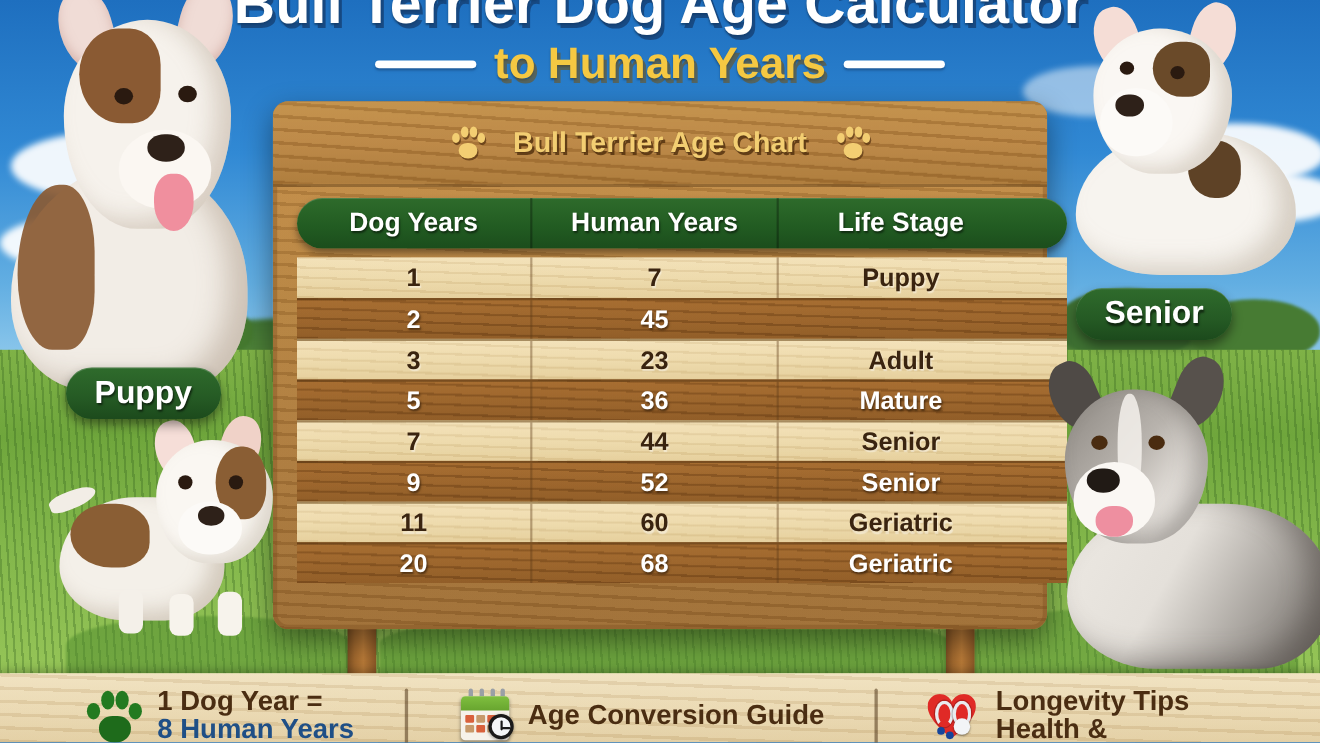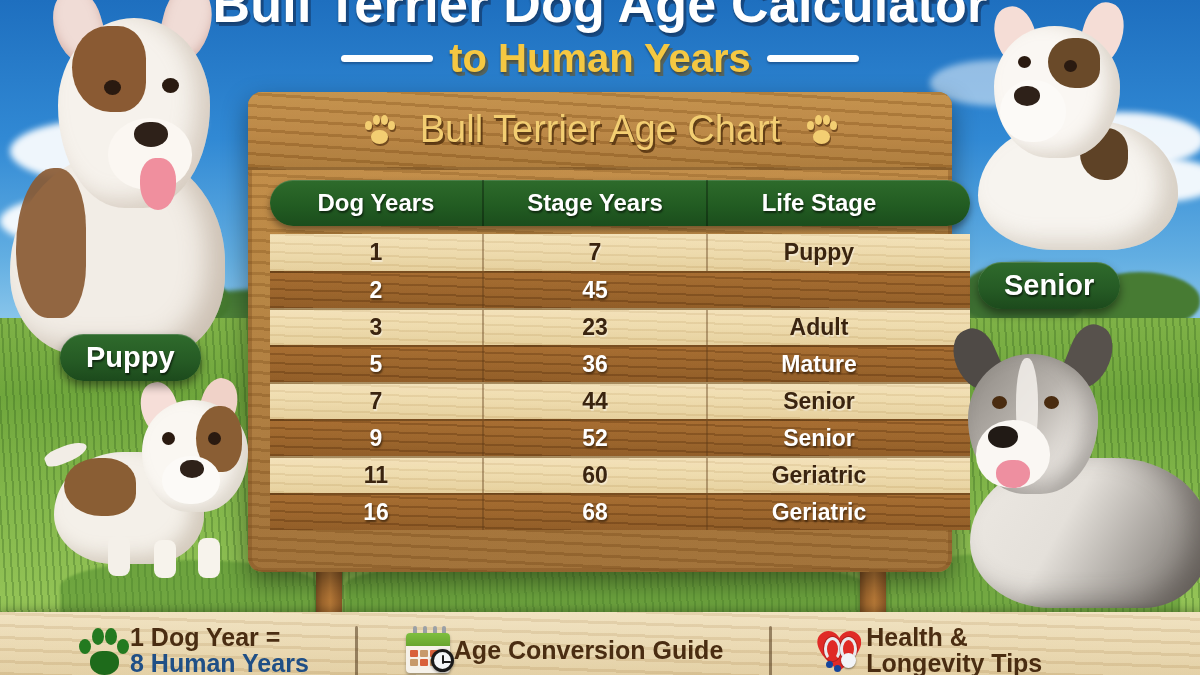--- a/index.html
+++ b/index.html
@@ -67,21 +67,21 @@
   .sign-header {
     position:absolute; left:0; top:0; width:704px; height:78px;
     background:
       repeating-linear-gradient(4deg, rgba(95,58,22,.18) 0 3px, rgba(255,230,185,.08) 3px 12px),
       linear-gradient(180deg,#C08D45 0%,#B98340 45%,#A87534 100%);
     border-radius:14px 14px 0 0;
     border-bottom:3px solid rgba(90,55,20,.45);
     display:flex; align-items:center; justify-content:center; gap:26px;
   }
   .sign-title {
-    font-size:38px; font-weight:normal; color:#F3CE72;
+    font-size:26px; font-weight:bold; color:#F3CE72;
     text-shadow: 2px 3px 0 rgba(85,50,15,.85), 0 1px 1px rgba(0,0,0,.4);
     white-space:nowrap;
   }
   .paw-sign { width:30px; height:33px; position:relative; }
   .paw-sign i, .paw-sign b {
     position:absolute; background:#F3CE72; border-radius:50%;
     box-shadow:1px 2px 0 rgba(85,50,15,.7);
   }
   .paw-sign b { width:17px; height:14px; left:7px; top:17px; border-radius:48% 48% 52% 52%; }
   .paw-sign i:nth-child(1){ width:7px; height:9px; left:1px;  top:8px; }
@@ -142,21 +142,21 @@
 
   
   .footer {
     position:absolute; left:0; top:612px; width:1200px; height:63px; z-index:20;
     background:
       repeating-linear-gradient(2deg, rgba(170,135,85,.16) 0 3px, rgba(255,245,220,.12) 3px 12px),
       linear-gradient(180deg,#EFE0BE 0%,#E8D6AE 55%,#E0CB9E 100%);
     box-shadow:0 -3px 8px rgba(0,0,0,.25);
     display:flex; align-items:flex-start; padding-top:12px;
   }
-  .fitem { display:flex; align-items:flex-start; }
+  .fitem { display:flex; align-items:flex-start; gap:13px; }
   .fitem.a { margin-left:78px; }
   .fitem.b { margin-left:46px; }
   .fitem.c { margin-left:40px; }
   .fdiv { width:3px; height:52px; background:rgba(80,55,25,.55); margin-left:46px; margin-top:2px; border-radius:2px; }
   .ftext { line-height:1.04; }
   .fl1 { font-size:25px; font-weight:bold; color:#4A2D12; white-space:nowrap; }
   .fl2 { font-size:25px; font-weight:bold; color:#1F4F86; white-space:nowrap; }
   .fsingle { font-size:25px; font-weight:bold; color:#4A2D12; white-space:nowrap; padding-top:12px; }
 
   
@@ -311,21 +311,21 @@
           <i></i>
           <i></i>
           <i></i>
           <b></b>
         </div>
     </div>
 
     <div class="tbl">
       <div class="thead">
         <div class="th c1">Dog Years</div>
-        <div class="th c2">Stage Years</div>
+        <div class="th c2">Human Years</div>
         <div class="th c3">Life Stage</div>
       </div>
       <div class="tbody">
         <div class="trow light">
           <div class="td c1">1</div>
           <div class="td c2">7</div>
           <div class="td c3">Puppy</div>
         </div>
         <div class="trow dark">
           <div class="td c1">2</div>
@@ -350,21 +350,21 @@
           <div class="td c1">9</div>
           <div class="td c2">52</div>
           <div class="td c3">Senior</div>
         </div>
         <div class="trow light">
           <div class="td c1">11</div>
           <div class="td c2">60</div>
           <div class="td c3">Geriatric</div>
         </div>
         <div class="trow dark">
-          <div class="td c1">16</div>
+          <div class="td c1">20</div>
           <div class="td c2">68</div>
           <div class="td c3">Geriatric</div>
         </div>
       </div>
     </div>
   </div>
 
   <div class="badge puppy">Puppy</div>
   <div class="badge senior">Senior</div>
 
@@ -426,20 +426,20 @@
     <div class="fitem c">
       <div class="heart-ico">
         <div class="h"></div>
         <div class="tube t1"></div>
         <div class="tube t2"></div>
         <div class="disc"></div>
         <div class="ear-p" style="left:14px; top:36px;"></div>
         <div class="ear-p" style="left:22px; top:40px;"></div>
       </div>
       <div class="ftext">
+        <div class="fl1">Longevity Tips</div>
         <div class="fl1">Health &amp;</div>
-        <div class="fl1">Longevity Tips</div>
       </div>
     </div>
 
   </div>
 
 </div>
 
 </body></html>

